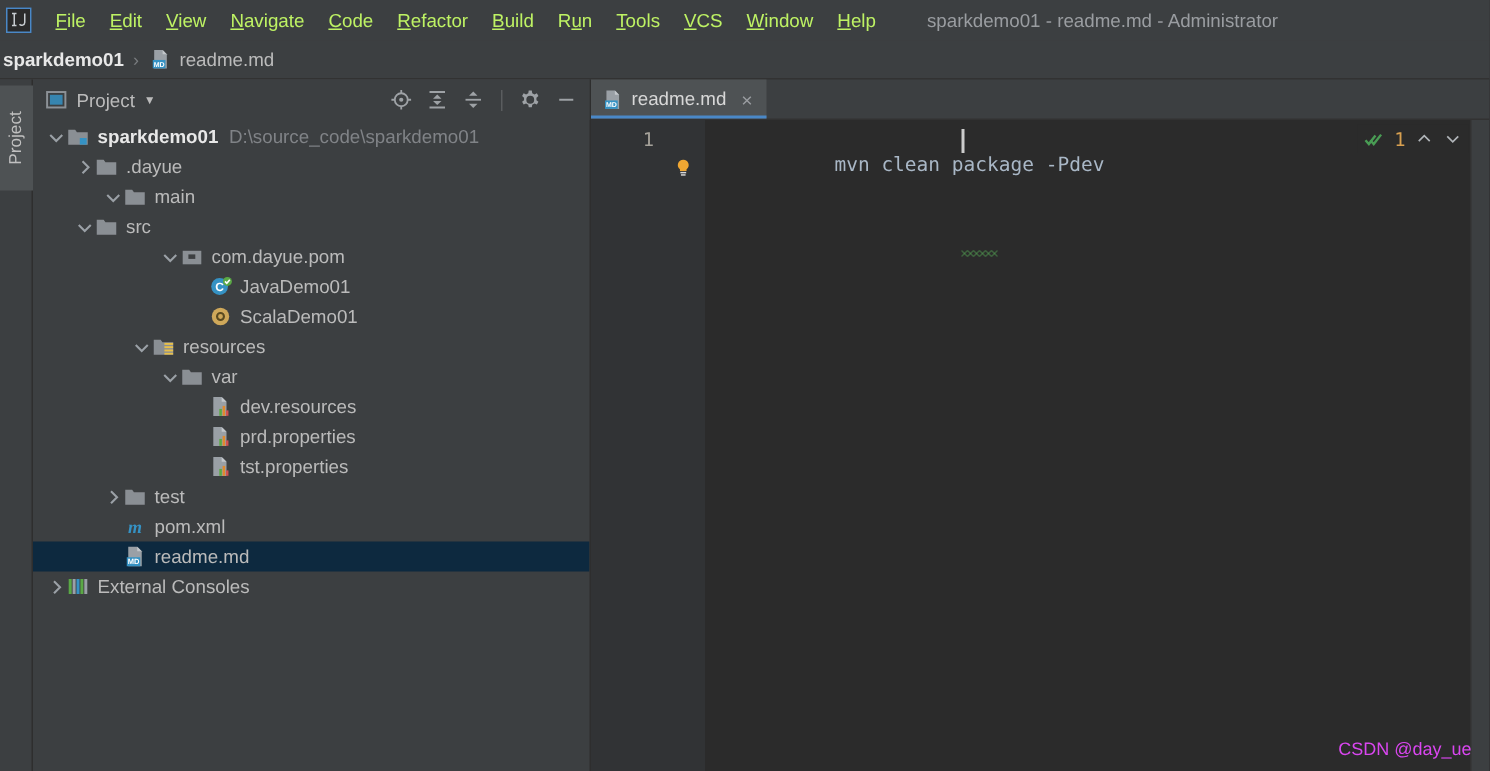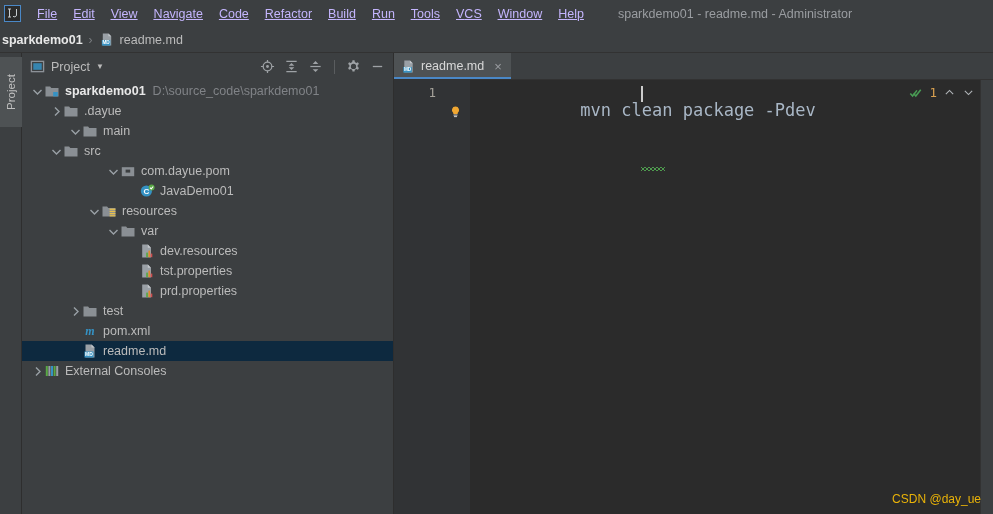--- a/index.html
+++ b/index.html
@@ -24,26 +24,25 @@
     width: 17px; height: 17px;
     border: 1px solid #4a88c7;
     background: #2b2b2b;
     display: flex; align-items: center; justify-content: center;
     color: #c8cdd1; font-size: 9px; font-weight: bold;
     font-family: "Liberation Sans", sans-serif;
     margin-right: 8px;
     flex: 0 0 auto;
   }
   .menu-item {
-    color: #c4b5fd;
+    color: #bef264;
     font-size: 12.5px;
     padding: 3px 8px;
     white-space: nowrap;
     cursor: default;
-    text-decoration: underline;
   }
   .menu-item u { text-decoration: underline; }
   .win-title {
     color: #9a9da1;
     font-size: 12.5px;
     margin-left: 26px;
     white-space: nowrap;
   }
 
   
@@ -204,21 +203,21 @@
   .bulb {
     position: absolute;
     left: 5px; top: 25px;
     width: 13px; height: 14px;
   }
   .code {
     flex: 1;
     position: relative;
     padding: 5px 0 0 8px;
     font-family: "DejaVu Sans Mono", monospace;
-    font-size: 17px;
+    font-size: 13px;
     color: #a9b7c6;
     min-width: 0;
   }
   .code-line { position: relative; display: inline-block; white-space: pre; line-height: 17px; }
   .caret {
     position: absolute;
     width: 2px; height: 16px;
     background: #cccccc;
     top: 1px;
   }
@@ -249,21 +248,21 @@
 
   .right-gutter {
     width: 13px; flex: 0 0 13px;
     background: #3c3f41;
     border-left: 1px solid #323232;
   }
 
   .watermark {
     position: absolute;
     right: 12px; bottom: 8px;
-    color: #eab308;
+    color: #d946ef;
     font-size: 12px;
     z-index: 4;
   }
 </style>
 </head>
 <body>
 
 <div class="menubar">
   <div class="ij-logo">
     <svg width="11" height="11" viewBox="0 0 11 11">
@@ -416,20 +415,29 @@
           <div class="arrow"></div>
           <svg viewBox="0 0 16 16" class="ficon">
             <circle cx="7.4" cy="8" r="5.6" fill="#3592c4"></circle>
             <text x="7.4" y="11.1" font-family="Liberation Sans, sans-serif" font-size="8" font-weight="bold" fill="#ffffff" text-anchor="middle">C</text>
             <circle cx="12.6" cy="4.6" r="3" fill="#5aa845"></circle>
             <path d="M11 4.6 l1.2 1.3 2-2.4" stroke="#ffffff" stroke-width="1.1" fill="none"></path>
           </svg>
           <span class="lbl">JavaDemo01</span>
         </div>
         <div class="row">
+          <div style="width: 103px; flex: 0 0 103px;"></div>
+          <div class="arrow"></div>
+          <svg viewBox="0 0 16 16" class="ficon">
+            <circle cx="8" cy="8" r="5.8" fill="#cfa85a"></circle>
+            <circle cx="8" cy="8" r="2.3" fill="none" stroke="#5a4a20" stroke-width="1.4"></circle>
+          </svg>
+          <span class="lbl">ScalaDemo01</span>
+        </div>
+        <div class="row">
           <div style="width: 65px; flex: 0 0 65px;"></div>
           <div class="arrow">
             <svg width="13" height="13" viewBox="0 0 13 13">
               <path d="M2.5 5 L6.5 9 L10.5 5" stroke="#9aa0a6" stroke-width="1.4" fill="none"></path>
             </svg>
           </div>
           <svg viewBox="0 0 16 16" class="ficon">
             <path d="M1.5 3.5 h4.6 l1.2 1.6 h7.2 v8.4 h-13 z" fill="#8a8f94"></path>
             <rect x="8.6" y="5.6" width="5.8" height="1.3" fill="#e8c04a"></rect>
             <rect x="8.6" y="7.8" width="5.8" height="1.3" fill="#e8c04a"></rect>
@@ -465,33 +473,33 @@
         <div class="row">
           <div style="width: 103px; flex: 0 0 103px;"></div>
           <div class="arrow"></div>
           <svg viewBox="0 0 16 16" class="ficon">
             <path d="M3.2 1.6 h5.6 l3.2 3.2 v9.6 h-8.8 z" fill="#9aa0a6"></path>
             <path d="M8.8 1.6 l3.2 3.2 h-3.2 z" fill="#c3c7cb"></path>
             <rect x="7.2" y="9.6" width="1.7" height="4.6" fill="#5aa845"></rect>
             <rect x="9.4" y="7.6" width="1.7" height="6.6" fill="#e08a2e"></rect>
             <rect x="11.6" y="10.6" width="1.7" height="3.6" fill="#d05050"></rect>
           </svg>
-          <span class="lbl">tst.properties</span>
+          <span class="lbl">prd.properties</span>
         </div>
         <div class="row">
           <div style="width: 103px; flex: 0 0 103px;"></div>
           <div class="arrow"></div>
           <svg viewBox="0 0 16 16" class="ficon">
             <path d="M3.2 1.6 h5.6 l3.2 3.2 v9.6 h-8.8 z" fill="#9aa0a6"></path>
             <path d="M8.8 1.6 l3.2 3.2 h-3.2 z" fill="#c3c7cb"></path>
             <rect x="7.2" y="9.6" width="1.7" height="4.6" fill="#5aa845"></rect>
             <rect x="9.4" y="7.6" width="1.7" height="6.6" fill="#e08a2e"></rect>
             <rect x="11.6" y="10.6" width="1.7" height="3.6" fill="#d05050"></rect>
           </svg>
-          <span class="lbl">prd.properties</span>
+          <span class="lbl">tst.properties</span>
         </div>
         <div class="row">
           <div style="width: 46px; flex: 0 0 46px;"></div>
           <div class="arrow">
             <svg width="13" height="13" viewBox="0 0 13 13">
               <path d="M5 2.5 L9 6.5 L5 10.5" stroke="#9aa0a6" stroke-width="1.4" fill="none"></path>
             </svg>
           </div>
           <svg viewBox="0 0 16 16" class="ficon">
             <path d="M1.5 3.5 h4.6 l1.2 1.6 h7.2 v8.4 h-13 z" fill="#8a8f94"></path>

